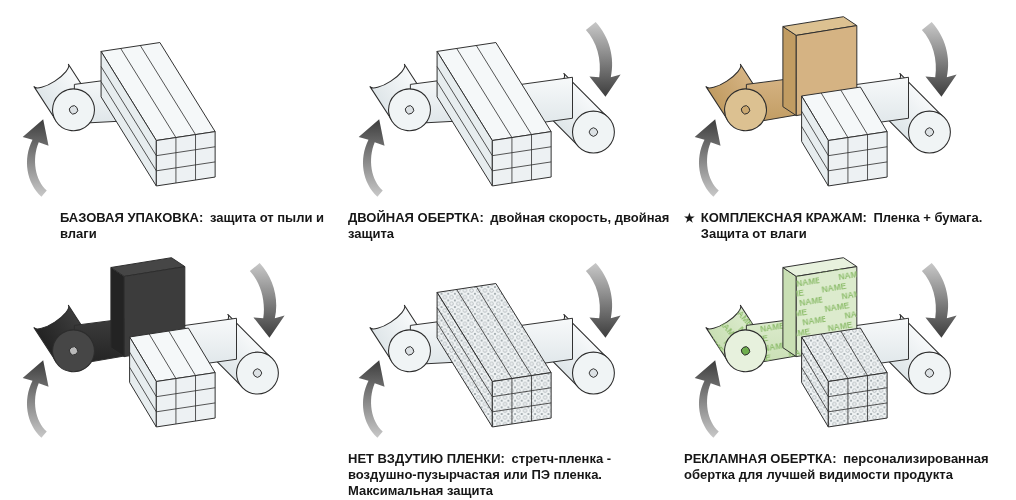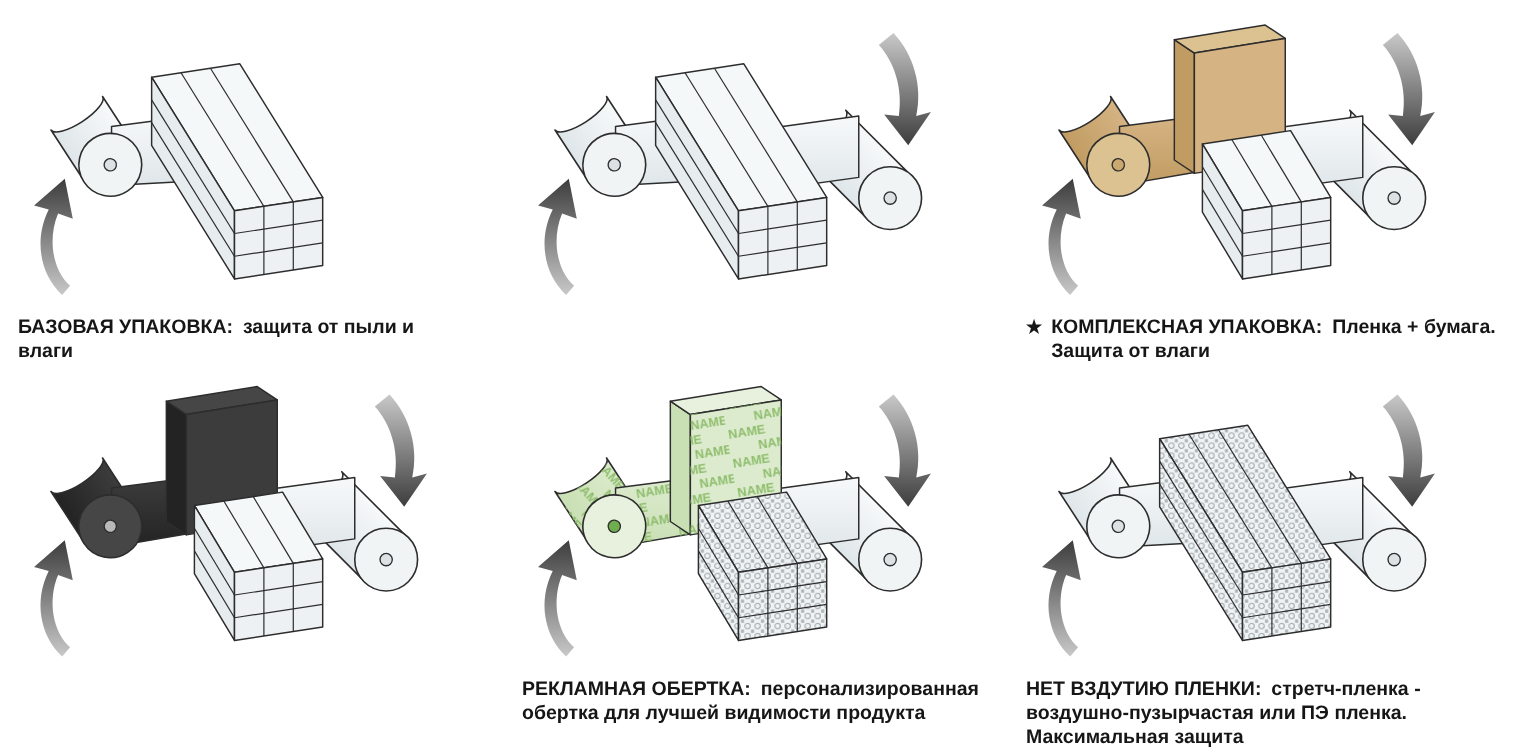--- a/index.html
+++ b/index.html
@@ -10,21 +10,21 @@
     row-gap:4px;
     font-family:"Liberation Sans",sans-serif;
   }
   figure.fig{margin:0;display:flex;flex-direction:column;}
   .art{width:294px;height:196px;}
   .art svg{width:294px;height:196px;display:block;}
   figcaption.cap{
     margin-top:8px;font-size:13px;line-height:16px;font-weight:700;
     color:#161616;display:flex;align-items:flex-start;
   }
-  .fig:nth-child(3n+1) .cap{max-width:296px;}
+  .fig:nth-child(3n+1) .cap{max-width:296px;margin-left:48px;}
   .fig:nth-child(3n+2) .cap{max-width:334px;}
   .fig:nth-child(3n)   .cap{max-width:330px;}
   .marker{margin-right:6px;font-size:12px;line-height:16px;}
   .cap-text b{margin-right:3px;}
 </style>
 </head>
 <body>
 
 <div class="page">
 
@@ -121,20 +121,23 @@
             <circle cx="46" cy="0" r="4.6" fill="#dce1e4" stroke="#2d2d2d" stroke-width="1"></circle>
           </g>
           <g transform="translate(226,92) rotate(45)">
             <circle cx="70" cy="0" r="23.5" fill="#f0f4f5" stroke="#2d2d2d" stroke-width="1.2"></circle>
             <circle cx="70" cy="0" r="4.6" fill="#dce1e4" stroke="#2d2d2d" stroke-width="1"></circle>
           </g>
           <path d="M33,214 C16,198 12,172 23,150 L12,147 L35,127 L41,157 L30,153 C22,172 26,196 39,207 Z" fill="url(#au1)"></path>
           <path d="M278,18 C293,34 300,58 295,80 L306,77 L289,102 L271,79 L282,80 C285,60 279,40 267,27 Z" fill="url(#ad1)"></path>
         </svg>
       </div>
+    <figcaption class="cap">
+      <span class="cap-text"><b>ДВОЙНАЯ ОБЕРТКА:</b> <span>двойная скорость, двойная защита</span></span>
+    </figcaption>
   </figure>
 
   <figure class="fig">
     <div class="art">
         <svg viewBox="0 0 330 220" xmlns="http://www.w3.org/2000/svg">
           <defs>
             <linearGradient id="gl2" x1="0" y1="0" x2="0" y2="1">
               <stop offset="0" stop-color="#d5b383"></stop>
               <stop offset="1" stop-color="#c19c62"></stop>
             </linearGradient>
@@ -180,21 +183,21 @@
           <g transform="translate(226,92) rotate(45)">
             <circle cx="70" cy="0" r="23.5" fill="#f0f4f5" stroke="#2d2d2d" stroke-width="1.2"></circle>
             <circle cx="70" cy="0" r="4.6" fill="#dce1e4" stroke="#2d2d2d" stroke-width="1"></circle>
           </g>
           <path d="M33,214 C16,198 12,172 23,150 L12,147 L35,127 L41,157 L30,153 C22,172 26,196 39,207 Z" fill="url(#au2)"></path>
           <path d="M278,18 C293,34 300,58 295,80 L306,77 L289,102 L271,79 L282,80 C285,60 279,40 267,27 Z" fill="url(#ad2)"></path>
         </svg>
       </div>
     <figcaption class="cap">
       <span class="marker">★</span>
-      <span class="cap-text"><b>КОМПЛЕКСНАЯ УПАКОВКА:</b> <span>Пленка + бумага. Защита от влаги</span></span>
+      <span class="cap-text"><b>КОМПЛЕКСНАЯ КРАЖАМ:</b> <span>Пленка + бумага. Защита от влаги</span></span>
     </figcaption>
   </figure>
 
   <figure class="fig">
     <div class="art">
         <svg viewBox="0 0 330 220" xmlns="http://www.w3.org/2000/svg">
           <defs>
             <linearGradient id="gl3" x1="0" y1="0" x2="0" y2="1">
               <stop offset="0" stop-color="#3c3c3c"></stop>
               <stop offset="1" stop-color="#232323"></stop>
@@ -239,20 +242,85 @@
             <circle cx="46" cy="0" r="4.6" fill="#b9b9b9" stroke="#2d2d2d" stroke-width="1"></circle>
           </g>
           <g transform="translate(226,92) rotate(45)">
             <circle cx="70" cy="0" r="23.5" fill="#f0f4f5" stroke="#2d2d2d" stroke-width="1.2"></circle>
             <circle cx="70" cy="0" r="4.6" fill="#dce1e4" stroke="#2d2d2d" stroke-width="1"></circle>
           </g>
           <path d="M33,214 C16,198 12,172 23,150 L12,147 L35,127 L41,157 L30,153 C22,172 26,196 39,207 Z" fill="url(#au3)"></path>
           <path d="M278,18 C293,34 300,58 295,80 L306,77 L289,102 L271,79 L282,80 C285,60 279,40 267,27 Z" fill="url(#ad3)"></path>
         </svg>
       </div>
+  </figure>
+
+  <figure class="fig">
+    <div class="art">
+        <svg viewBox="0 0 330 220" xmlns="http://www.w3.org/2000/svg">
+          <defs>
+            <linearGradient id="gl4" x1="0" y1="0" x2="0" y2="1">
+              <stop offset="0" stop-color="#f7f9fa"></stop>
+              <stop offset="1" stop-color="#dfe6e9"></stop>
+            </linearGradient>
+            <linearGradient id="gr4" x1="0" y1="0" x2="0" y2="1">
+              <stop offset="0" stop-color="#f7f9fa"></stop>
+              <stop offset="1" stop-color="#dfe6e9"></stop>
+            </linearGradient>
+            <linearGradient id="au4" x1="0" y1="1" x2="0" y2="0">
+              <stop offset="0" stop-color="#c8c8c8"></stop>
+              <stop offset="1" stop-color="#3d3d3d"></stop>
+            </linearGradient>
+            <linearGradient id="ad4" x1="0" y1="0" x2="0" y2="1">
+              <stop offset="0" stop-color="#c8c8c8"></stop>
+              <stop offset="1" stop-color="#3d3d3d"></stop>
+            </linearGradient>
+            <pattern id="bub4" width="7.5" height="7.5" patternUnits="userSpaceOnUse">
+              <rect width="7.5" height="7.5" fill="#f0f3f4"></rect>
+              <circle cx="3.75" cy="3.75" r="2" fill="none" stroke="#97a0a5" stroke-width="0.7"></circle>
+              <circle cx="0.6" cy="0.6" r="0.6" fill="#97a0a5"></circle>
+              <circle cx="6.9" cy="0.6" r="0.6" fill="#97a0a5"></circle>
+              <circle cx="0.6" cy="6.9" r="0.6" fill="#97a0a5"></circle>
+              <circle cx="6.9" cy="6.9" r="0.6" fill="#97a0a5"></circle>
+            </pattern>
+          </defs>
+          <g transform="translate(44,78) rotate(57)">
+            <path d="M0,-23 L46,-23 L46,23 L0,23 A7.5,23 0 0 0 0,-23 Z" fill="url(#gl4)" stroke="#2d2d2d" stroke-width="1.2" stroke-linejoin="round"></path>
+          </g>
+          <polygon points="70,88 146,78 146,128 70,132" fill="url(#gl4)" stroke="#2d2d2d" stroke-width="1.1" stroke-linejoin="round"></polygon>
+          <g transform="translate(226,92) rotate(45)">
+            <path d="M0,-23 L70,-23 L70,23 L0,23 A7.5,23 0 0 0 0,-23 Z" fill="url(#gr4)" stroke="#2d2d2d" stroke-width="1.2" stroke-linejoin="round"></path>
+          </g>
+          <polygon points="180,90 252,80 252,126 180,136" fill="url(#gr4)" stroke="#2d2d2d" stroke-width="1.1" stroke-linejoin="round"></polygon>
+          <polygon points="162,151 228,141 166,41 100,51" fill="url(#bub4)" stroke="#2d2d2d" stroke-width="1.1" stroke-linejoin="round"></polygon>
+          <polygon points="162,151 162,202 100,102 100,51" fill="url(#bub4)" stroke="#2d2d2d" stroke-width="1.1" stroke-linejoin="round"></polygon>
+          <line x1="184" y1="147.67" x2="122" y2="47.66999999999999" stroke="#2d2d2d" stroke-width="0.9"></line>
+          <line x1="206" y1="144.33" x2="144" y2="44.33000000000001" stroke="#2d2d2d" stroke-width="0.9"></line>
+          <line x1="162" y1="168" x2="100" y2="68" stroke="#2d2d2d" stroke-width="0.9"></line>
+          <line x1="162" y1="185" x2="100" y2="85" stroke="#2d2d2d" stroke-width="0.9"></line>
+          <polygon points="162,151 228,141 228,192 162,202" fill="url(#bub4)" stroke="#2d2d2d" stroke-width="1.1" stroke-linejoin="round"></polygon>
+          <line x1="184" y1="147.67" x2="184" y2="198.67" stroke="#2d2d2d" stroke-width="0.9"></line>
+          <line x1="206" y1="144.33" x2="206" y2="195.33" stroke="#2d2d2d" stroke-width="0.9"></line>
+          <line x1="162" y1="168" x2="228" y2="158" stroke="#2d2d2d" stroke-width="0.9"></line>
+          <line x1="162" y1="185" x2="228" y2="175" stroke="#2d2d2d" stroke-width="0.9"></line>
+          <g transform="translate(44,78) rotate(57)">
+            <circle cx="46" cy="0" r="23.5" fill="#f0f4f5" stroke="#2d2d2d" stroke-width="1.2"></circle>
+            <circle cx="46" cy="0" r="4.6" fill="#dce1e4" stroke="#2d2d2d" stroke-width="1"></circle>
+          </g>
+          <g transform="translate(226,92) rotate(45)">
+            <circle cx="70" cy="0" r="23.5" fill="#f0f4f5" stroke="#2d2d2d" stroke-width="1.2"></circle>
+            <circle cx="70" cy="0" r="4.6" fill="#dce1e4" stroke="#2d2d2d" stroke-width="1"></circle>
+          </g>
+          <path d="M33,214 C16,198 12,172 23,150 L12,147 L35,127 L41,157 L30,153 C22,172 26,196 39,207 Z" fill="url(#au4)"></path>
+          <path d="M278,18 C293,34 300,58 295,80 L306,77 L289,102 L271,79 L282,80 C285,60 279,40 267,27 Z" fill="url(#ad4)"></path>
+        </svg>
+      </div>
+    <figcaption class="cap">
+      <span class="cap-text"><b>НЕТ ВЗДУТИЮ ПЛЕНКИ:</b> <span>стретч-пленка - воздушно-пузырчастая или ПЭ пленка. Максимальная защита</span></span>
+    </figcaption>
   </figure>
 
   <figure class="fig">
     <div class="art">
         <svg viewBox="0 0 330 220" xmlns="http://www.w3.org/2000/svg">
           <defs>
             <linearGradient id="gl5" x1="0" y1="0" x2="0" y2="1">
               <stop offset="0" stop-color="#dcebcd"></stop>
               <stop offset="1" stop-color="#c9dfb4"></stop>
             </linearGradient>
@@ -316,78 +384,13 @@
           </g>
           <path d="M33,214 C16,198 12,172 23,150 L12,147 L35,127 L41,157 L30,153 C22,172 26,196 39,207 Z" fill="url(#au5)"></path>
           <path d="M278,18 C293,34 300,58 295,80 L306,77 L289,102 L271,79 L282,80 C285,60 279,40 267,27 Z" fill="url(#ad5)"></path>
         </svg>
       </div>
     <figcaption class="cap">
       <span class="cap-text"><b>РЕКЛАМНАЯ ОБЕРТКА:</b> <span>персонализированная обертка для лучшей видимости продукта</span></span>
     </figcaption>
   </figure>
 
-  <figure class="fig">
-    <div class="art">
-        <svg viewBox="0 0 330 220" xmlns="http://www.w3.org/2000/svg">
-          <defs>
-            <linearGradient id="gl4" x1="0" y1="0" x2="0" y2="1">
-              <stop offset="0" stop-color="#f7f9fa"></stop>
-              <stop offset="1" stop-color="#dfe6e9"></stop>
-            </linearGradient>
-            <linearGradient id="gr4" x1="0" y1="0" x2="0" y2="1">
-              <stop offset="0" stop-color="#f7f9fa"></stop>
-              <stop offset="1" stop-color="#dfe6e9"></stop>
-            </linearGradient>
-            <linearGradient id="au4" x1="0" y1="1" x2="0" y2="0">
-              <stop offset="0" stop-color="#c8c8c8"></stop>
-              <stop offset="1" stop-color="#3d3d3d"></stop>
-            </linearGradient>
-            <linearGradient id="ad4" x1="0" y1="0" x2="0" y2="1">
-              <stop offset="0" stop-color="#c8c8c8"></stop>
-              <stop offset="1" stop-color="#3d3d3d"></stop>
-            </linearGradient>
-            <pattern id="bub4" width="7.5" height="7.5" patternUnits="userSpaceOnUse">
-              <rect width="7.5" height="7.5" fill="#f0f3f4"></rect>
-              <circle cx="3.75" cy="3.75" r="2" fill="none" stroke="#97a0a5" stroke-width="0.7"></circle>
-              <circle cx="0.6" cy="0.6" r="0.6" fill="#97a0a5"></circle>
-              <circle cx="6.9" cy="0.6" r="0.6" fill="#97a0a5"></circle>
-              <circle cx="0.6" cy="6.9" r="0.6" fill="#97a0a5"></circle>
-              <circle cx="6.9" cy="6.9" r="0.6" fill="#97a0a5"></circle>
-            </pattern>
-          </defs>
-          <g transform="translate(44,78) rotate(57)">
-            <path d="M0,-23 L46,-23 L46,23 L0,23 A7.5,23 0 0 0 0,-23 Z" fill="url(#gl4)" stroke="#2d2d2d" stroke-width="1.2" stroke-linejoin="round"></path>
-          </g>
-          <polygon points="70,88 146,78 146,128 70,132" fill="url(#gl4)" stroke="#2d2d2d" stroke-width="1.1" stroke-linejoin="round"></polygon>
-          <g transform="translate(226,92) rotate(45)">
-            <path d="M0,-23 L70,-23 L70,23 L0,23 A7.5,23 0 0 0 0,-23 Z" fill="url(#gr4)" stroke="#2d2d2d" stroke-width="1.2" stroke-linejoin="round"></path>
-          </g>
-          <polygon points="180,90 252,80 252,126 180,136" fill="url(#gr4)" stroke="#2d2d2d" stroke-width="1.1" stroke-linejoin="round"></polygon>
-          <polygon points="162,151 228,141 166,41 100,51" fill="url(#bub4)" stroke="#2d2d2d" stroke-width="1.1" stroke-linejoin="round"></polygon>
-          <polygon points="162,151 162,202 100,102 100,51" fill="url(#bub4)" stroke="#2d2d2d" stroke-width="1.1" stroke-linejoin="round"></polygon>
-          <line x1="184" y1="147.67" x2="122" y2="47.66999999999999" stroke="#2d2d2d" stroke-width="0.9"></line>
-          <line x1="206" y1="144.33" x2="144" y2="44.33000000000001" stroke="#2d2d2d" stroke-width="0.9"></line>
-          <line x1="162" y1="168" x2="100" y2="68" stroke="#2d2d2d" stroke-width="0.9"></line>
-          <line x1="162" y1="185" x2="100" y2="85" stroke="#2d2d2d" stroke-width="0.9"></line>
-          <polygon points="162,151 228,141 228,192 162,202" fill="url(#bub4)" stroke="#2d2d2d" stroke-width="1.1" stroke-linejoin="round"></polygon>
-          <line x1="184" y1="147.67" x2="184" y2="198.67" stroke="#2d2d2d" stroke-width="0.9"></line>
-          <line x1="206" y1="144.33" x2="206" y2="195.33" stroke="#2d2d2d" stroke-width="0.9"></line>
-          <line x1="162" y1="168" x2="228" y2="158" stroke="#2d2d2d" stroke-width="0.9"></line>
-          <line x1="162" y1="185" x2="228" y2="175" stroke="#2d2d2d" stroke-width="0.9"></line>
-          <g transform="translate(44,78) rotate(57)">
-            <circle cx="46" cy="0" r="23.5" fill="#f0f4f5" stroke="#2d2d2d" stroke-width="1.2"></circle>
-            <circle cx="46" cy="0" r="4.6" fill="#dce1e4" stroke="#2d2d2d" stroke-width="1"></circle>
-          </g>
-          <g transform="translate(226,92) rotate(45)">
-            <circle cx="70" cy="0" r="23.5" fill="#f0f4f5" stroke="#2d2d2d" stroke-width="1.2"></circle>
-            <circle cx="70" cy="0" r="4.6" fill="#dce1e4" stroke="#2d2d2d" stroke-width="1"></circle>
-          </g>
-          <path d="M33,214 C16,198 12,172 23,150 L12,147 L35,127 L41,157 L30,153 C22,172 26,196 39,207 Z" fill="url(#au4)"></path>
-          <path d="M278,18 C293,34 300,58 295,80 L306,77 L289,102 L271,79 L282,80 C285,60 279,40 267,27 Z" fill="url(#ad4)"></path>
-        </svg>
-      </div>
-    <figcaption class="cap">
-      <span class="cap-text"><b>НЕТ ВЗДУТИЮ ПЛЕНКИ:</b> <span>стретч-пленка - воздушно-пузырчастая или ПЭ пленка. Максимальная защита</span></span>
-    </figcaption>
-  </figure>
-
 </div>
 
 </body></html>

